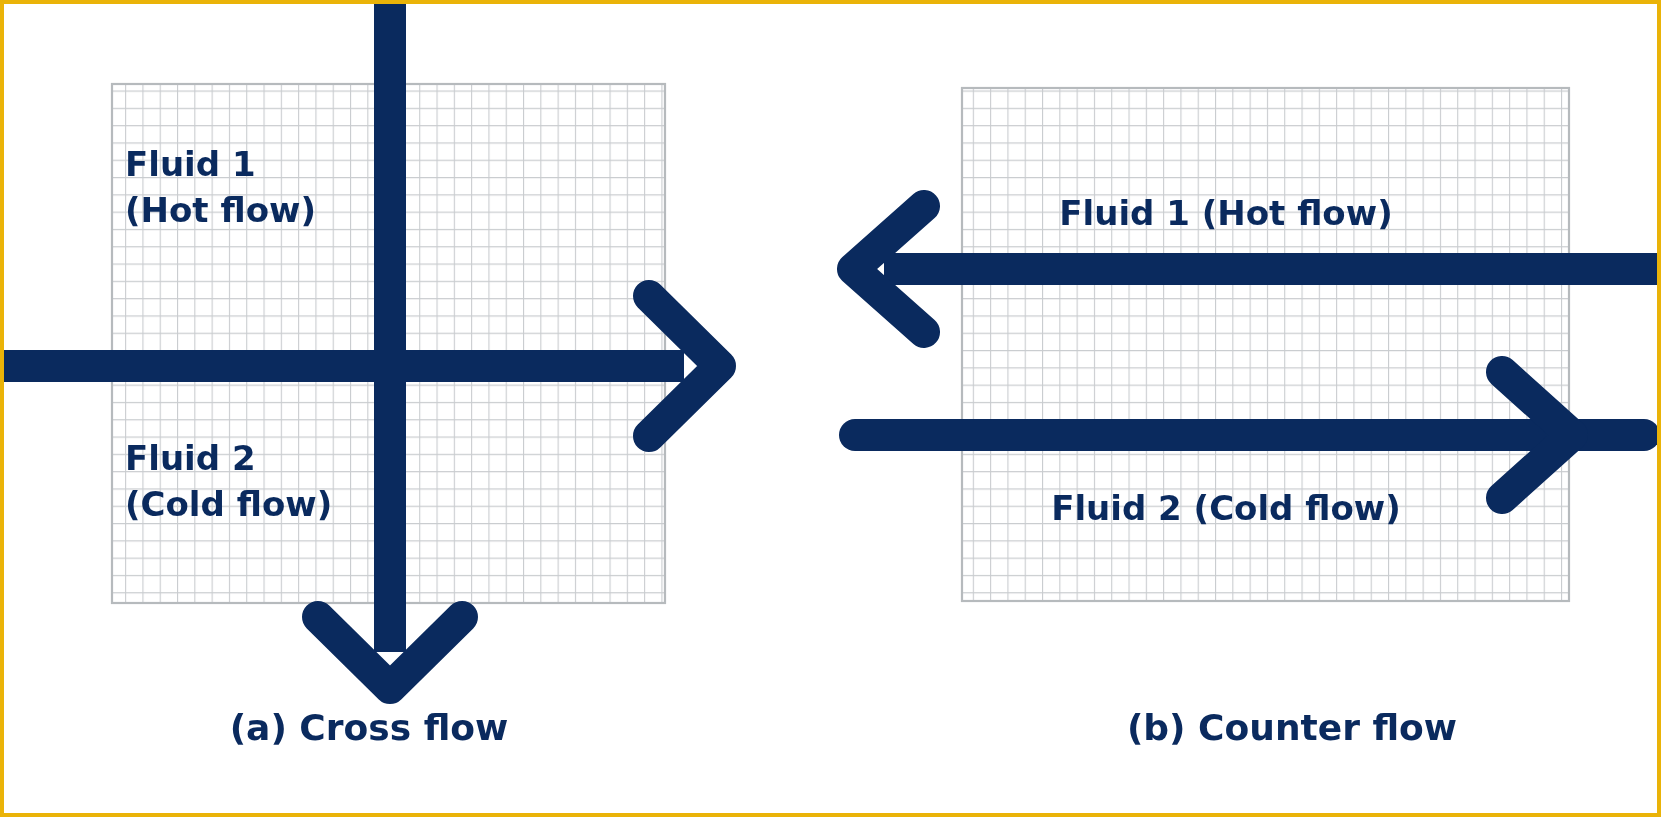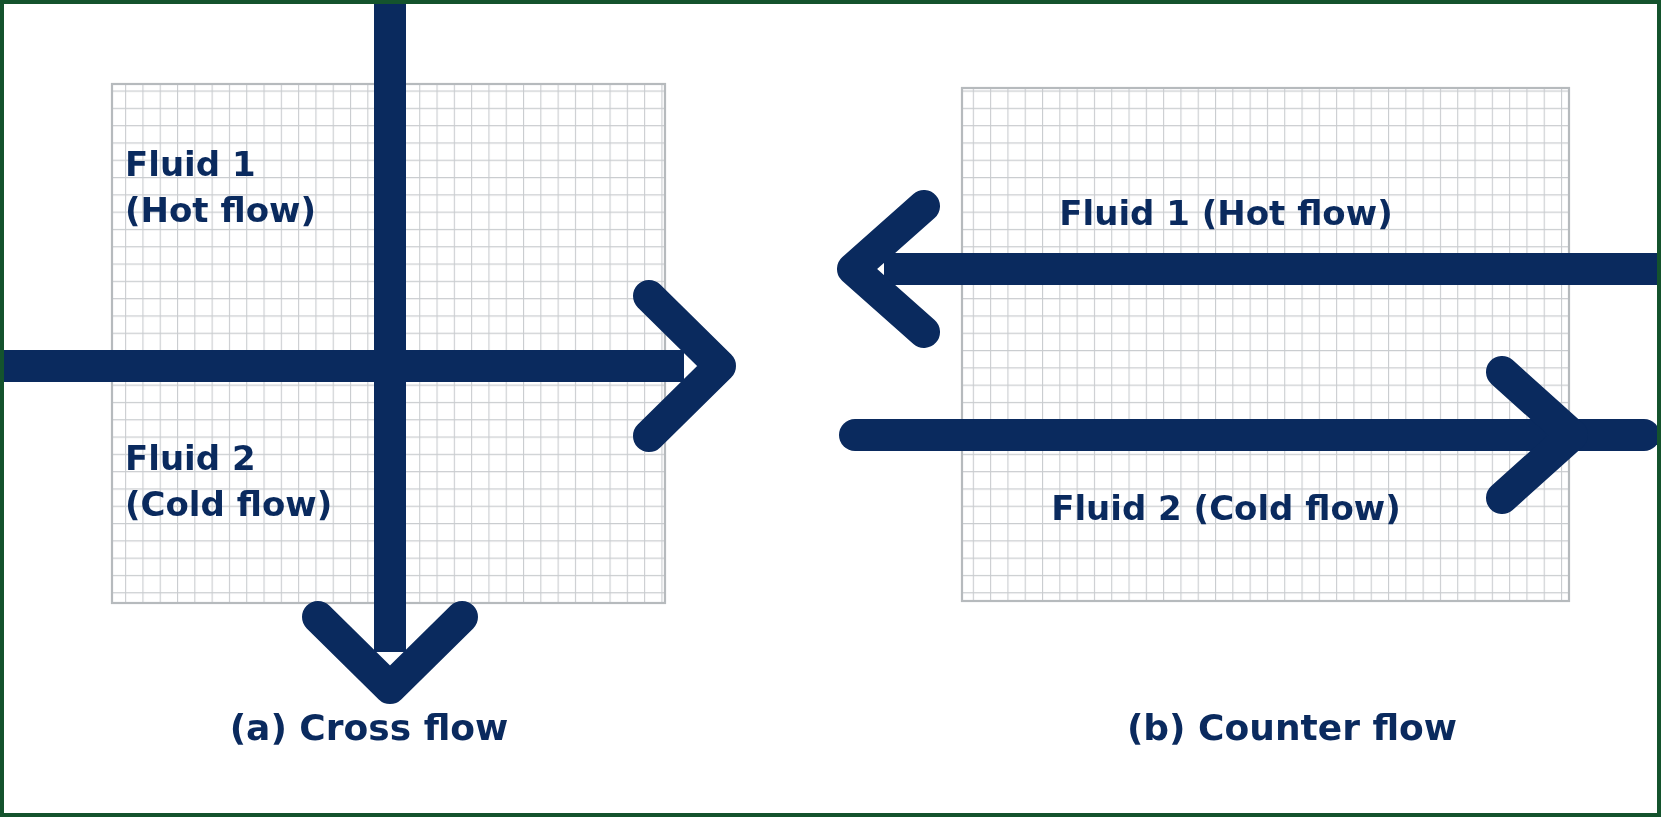--- a/index.html
+++ b/index.html
@@ -9,21 +9,21 @@
   }
   body {
     font-family: "DejaVu Sans", sans-serif;
   }
   #figure {
     position: relative;
     width: 1661px;
     height: 817px;
     background: #ffffff;
     box-sizing: border-box;
-    border: 4px solid #14532d;
+    border: 4px solid #eab308;
     overflow: hidden;
   }
   #figure-svg {
     position: absolute;
     left: 0;
     top: 0;
     width: 1661px;
     height: 817px;
     display: block;
   }

